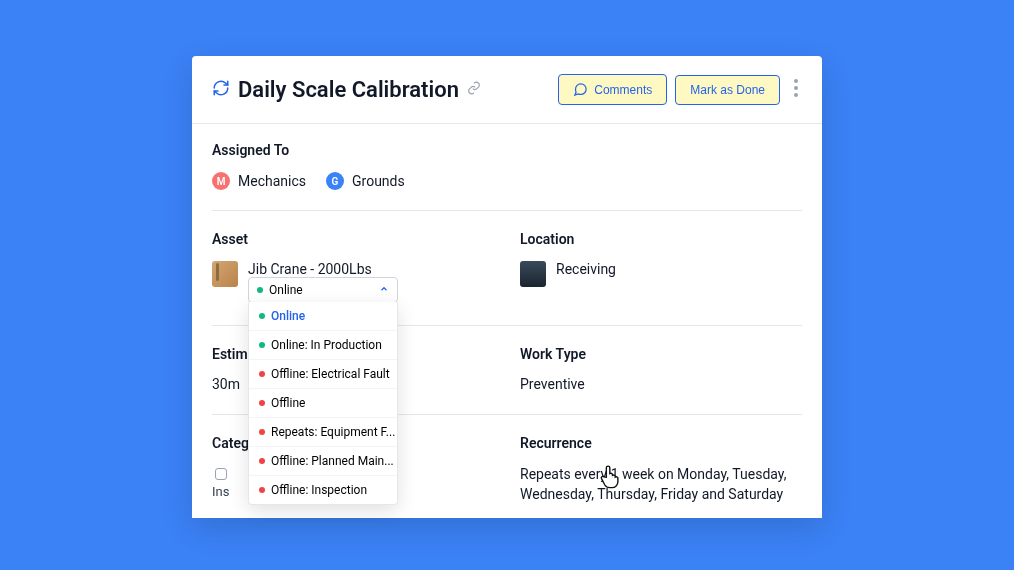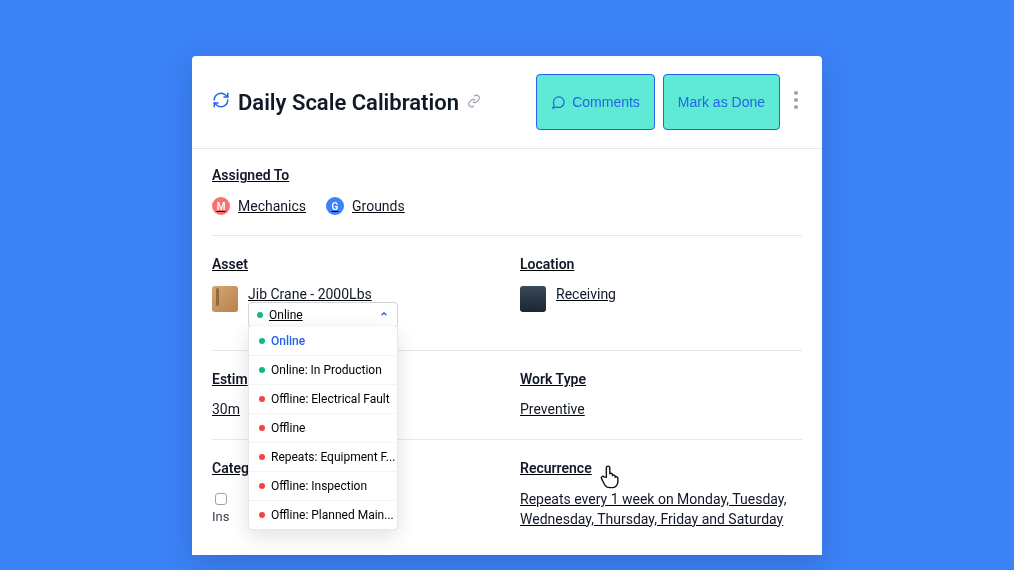--- a/index.html
+++ b/index.html
@@ -33,42 +33,41 @@
   gap: 8px;
   flex: 1;
 }
 .title {
   font-size: 22px;
   font-weight: 600;
   color: #111827;
 }
 .btn {
   border: 1px solid #2563eb;
-  background: #5eead4;
+  background: #fef9c3;
   color: #2563eb;
-  font-size: 14px;
+  font-size: 12px;
   font-weight: 500;
-  padding: 19px 14px;
+  padding: 7px 14px;
   border-radius: 4px;
   display: inline-flex;
   align-items: center;
   gap: 6px;
   margin-left: 8px;
   cursor: pointer;
 }
 .btn .ico { width: 15px; height: 15px; }
 .kebab {
   margin-left: 10px;
   color: #9ca3af;
   cursor: pointer;
   padding: 4px;
 }
 .content {
-  padding: 18px 20px 16px 20px;
-  text-decoration: underline;
+  padding: 18px 20px 4px 20px;
 }
 .section-label {
   font-size: 14px;
   font-weight: 600;
   color: #111827;
   margin-bottom: 14px;
 }
 .assignees {
   display: flex;
   gap: 20px;
@@ -281,25 +280,25 @@
                 <div class="dropdown-item">
                     <span class="status-dot dot-red"></span>
                     <span>Offline</span>
                   </div>
                 <div class="dropdown-item">
                     <span class="status-dot dot-red"></span>
                     <span>Repeats: Equipment F...</span>
                   </div>
                 <div class="dropdown-item">
                     <span class="status-dot dot-red"></span>
+                    <span>Offline: Planned Main...</span>
+                  </div>
+                <div class="dropdown-item">
+                    <span class="status-dot dot-red"></span>
                     <span>Offline: Inspection</span>
-                  </div>
-                <div class="dropdown-item">
-                    <span class="status-dot dot-red"></span>
-                    <span>Offline: Planned Main...</span>
                   </div>
               </div>
             </div>
           </div>
         </div>
       </div>
       <div class="col">
         <div class="section-label">Location</div>
         <div class="asset-row">
           <div class="loc-thumb"></div>

